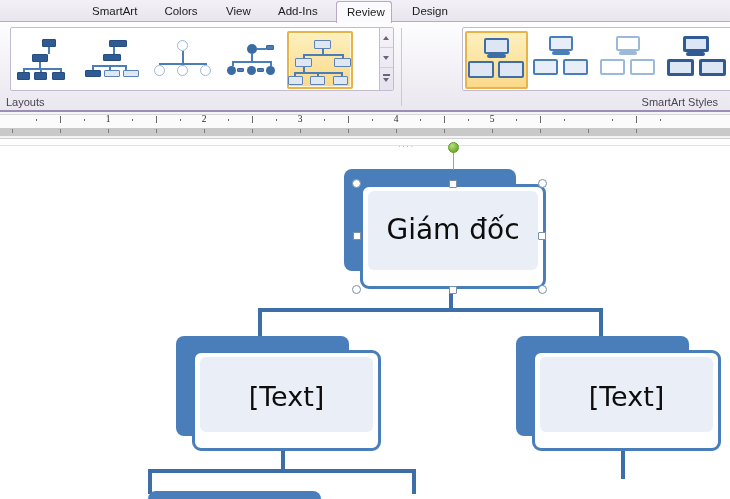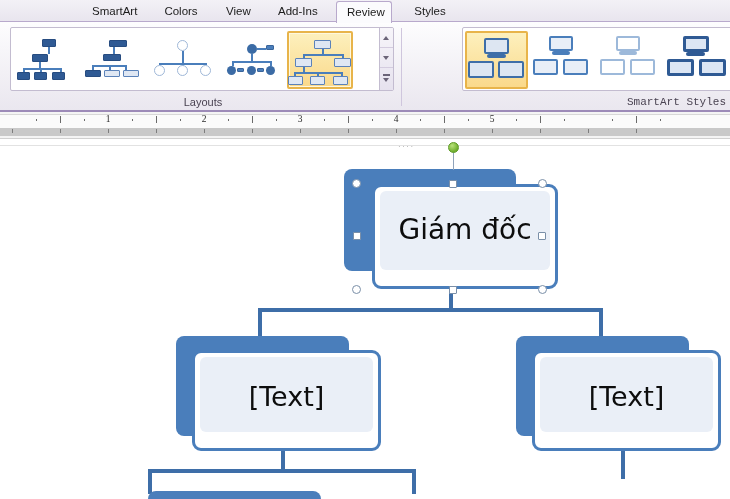--- a/index.html
+++ b/index.html
@@ -53,21 +53,20 @@
   }
   .group {
     position: absolute;
     top: 0;
     height: 88px;
   }
   .group-label {
     position: absolute;
     bottom: 2px;
     width: 100%;
-    text-align: center;
     font-size: 11px;
     color: #4a4352;
   }
   .group-sep {
     position: absolute;
     top: 6px;
     width: 1px;
     height: 78px;
     background: #cfc6dd;
   }
@@ -313,21 +312,21 @@
 </style>
 </head>
 <body>
 
 <div class="tabbar">
   <div class="tab" id="tab1" style="left: 82px; width: 62px;">SmartArt</div>
   <div class="tab" id="tab2" style="left: 154px; width: 54px;">Colors</div>
   <div class="tab" id="tab3" style="left: 216px; width: 44px;">View</div>
   <div class="tab" id="tab4" style="left: 268px; width: 58px;">Add-Ins</div>
   <div class="tab active" id="tab5" style="left: 336px; width: 56px;">Review</div>
-  <div class="tab contextual" id="tab6" style="left: 402px; width: 56px;">Styles</div>
+  <div class="tab contextual" id="tab6" style="left: 402px; width: 56px;">Design</div>
 </div>
 
 <div class="ribbon">
 
   <div class="group" style="left:6px; width:394px;">
     <div class="gallery" style="left:4px; top:5px; width:384px; height:64px;">
 
       <div class="gal-item" style="left:4px;">
         <div class="mini">
           <div class="mb" style="left:27px; top:8px;  width:14px; height:8px;"></div>
@@ -461,21 +460,21 @@
       <div class="sa-item" style="left:203px;">
         <div class="mini">
           <div class="sa-box" style="left:17px; top:5px;  width:26px; height:16px; background:#dce6f4; border:3px solid #2f5a94;"></div>
           <div class="sa-box" style="left:20px; top:21px; width:19px; height:4px;  background:#2f5a94;"></div>
           <div class="sa-box" style="left:1px;  top:28px; width:27px; height:17px; background:#dce6f4; border:3px solid #2f5a94;"></div>
           <div class="sa-box" style="left:33px; top:28px; width:27px; height:17px; background:#dce6f4; border:3px solid #2f5a94;"></div>
         </div>
       </div>
     </div>
 
-    <div class="group-label" style="text-align:right; padding-right:4px;font-family:Liberation Mono, monospace;">SmartArt Styles</div>
+    <div class="group-label" style="text-align:right; padding-right:12px;">SmartArt Styles</div>
   </div>
 </div>
 
 <div class="rulerwrap">
   <div class="ruler"></div>
   <div class="ruler-bot"></div>
   <div id="ruler-ticks">
       <div class="tick low" style="left: 12px;"></div>
       <div class="tick minor" style="left: 36px;"></div>
       <div class="tick low" style="left: 60px;"></div>
@@ -533,21 +532,21 @@
 
     <div class="conn" style="left:281px; top:303px; width:4px;  height:22px;"></div>
     <div class="conn" style="left:148px; top:323px; width:268px; height:4px;"></div>
     <div class="conn" style="left:148px; top:323px; width:4px;  height:25px;"></div>
     <div class="conn" style="left:412px; top:323px; width:4px;  height:25px;"></div>
 
     <div class="conn" style="left:621px; top:303px; width:4px;  height:30px;"></div>
 
     <div class="node" style="left:344px; top:23px; width:208px; height:120px;">
       <div class="shadow" style="left:0; top:0; width:172px; height:102px;"></div>
-      <div class="face" style="left:28px; top:15px; width:186px; height:105px;">
+      <div class="face" style="left:16px; top:15px; width:186px; height:105px;">
         <div class="inner"></div>
         <div class="txt" style="top:26px; font-size:28px;">Giám đốc</div>
       </div>
     </div>
 
     <div>
       <div class="rot-stem" style="left:453px; top:6px; height:18px;"></div>
       <div class="rot-knob" style="left:448px; top:-4px;"></div>
 
       <div class="h circ" style="left:352px; top:33px;"></div>

